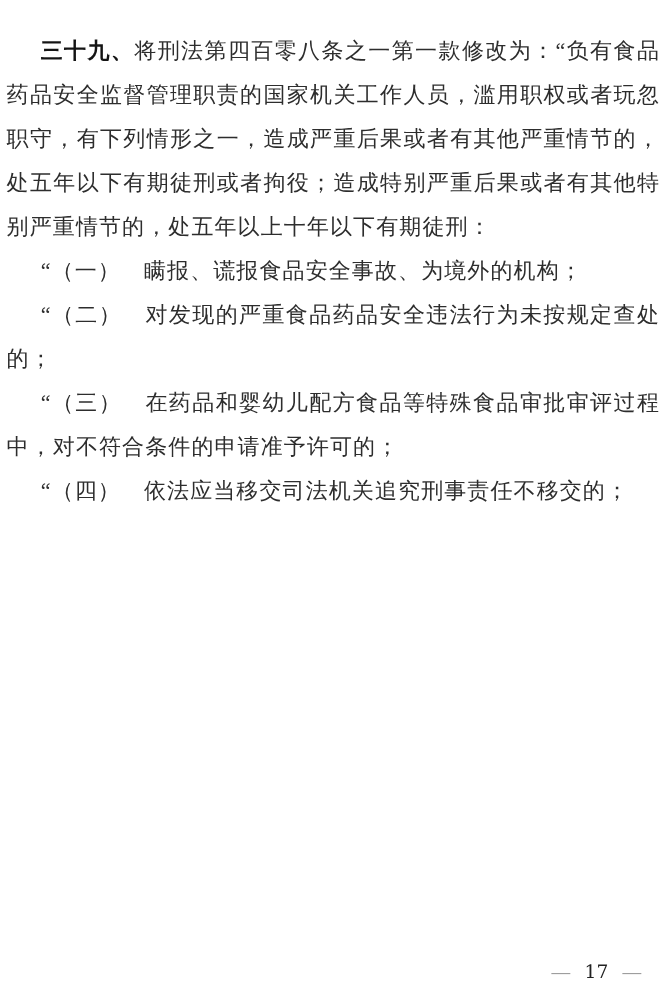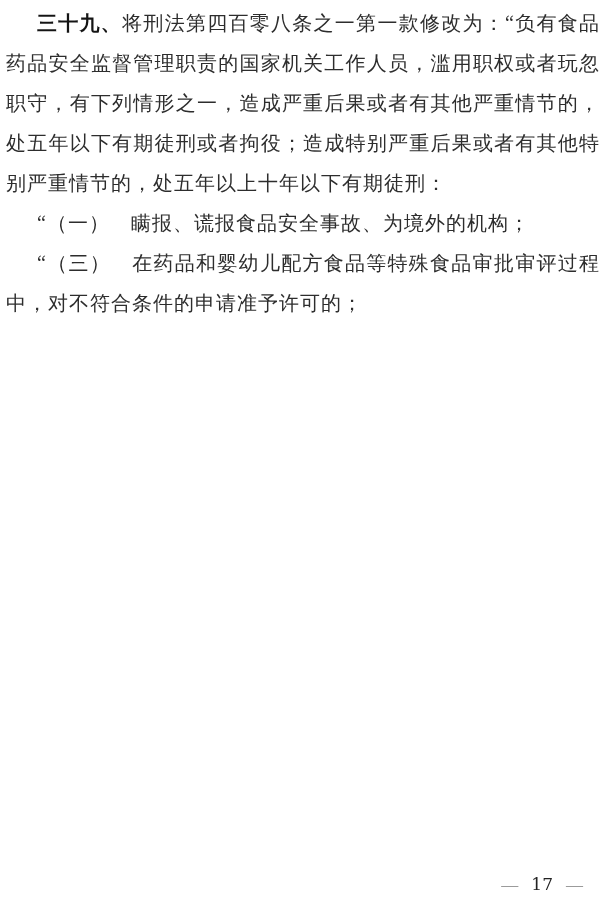--- a/index.html
+++ b/index.html
@@ -6,21 +6,21 @@
   html, body { margin: 0; padding: 0; }
   body {
     width: 609px;
     height: 902px;
     background: #ffffff;
     font-family: "Liberation Serif", serif;
     position: relative;
     overflow: hidden;
   }
   .content {
-    padding: 3px 9px 0 6px;
+    padding: 27px 9px 0 6px;
   }
   .para {
     margin: 0;
     font-size: 20px;
     line-height: 40px;
     color: #2d2d2d;
     text-align: justify;
     text-justify: inter-character;
     text-indent: 31px;
     letter-spacing: 1px;
@@ -51,23 +51,25 @@
 </style>
 </head>
 <body>
 
 <div class="content">
 
   <p class="para"><span class="sec-num">三十九、</span><span>将刑法第四百零八条之一第一款修改为：“负有食品药品安全监督管理职责的国家机关工作人员，滥用职权或者玩忽职守，有下列情形之一，造成严重后果或者有其他严重情节的，处五年以下有期徒刑或者拘役；造成特别严重后果或者有其他特别严重情节的，处五年以上十年以下有期徒刑：</span></p>
 
   <p class="para"><span class="sec-num"></span><span>“（一）　瞒报、谎报食品安全事故、为境外的机构；</span></p>
 
+  <p class="para"><span class="sec-num"></span><span>“（二）　对发现的严重食品药品安全违法行为未按规定查处的；</span></p>
 
   <p class="para"><span class="sec-num"></span><span>“（三）　在药品和婴幼儿配方食品等特殊食品审批审评过程中，对不符合条件的申请准予许可的；</span></p>
 
+  <p class="para"><span class="sec-num"></span><span>“（四）　依法应当移交司法机关追究刑事责任不移交的；</span></p>
 
 
 
 
 
 </div>
 
 <div class="footer">
   <span class="dash">—</span><span class="num">17</span><span class="dash">—</span>
 </div>

